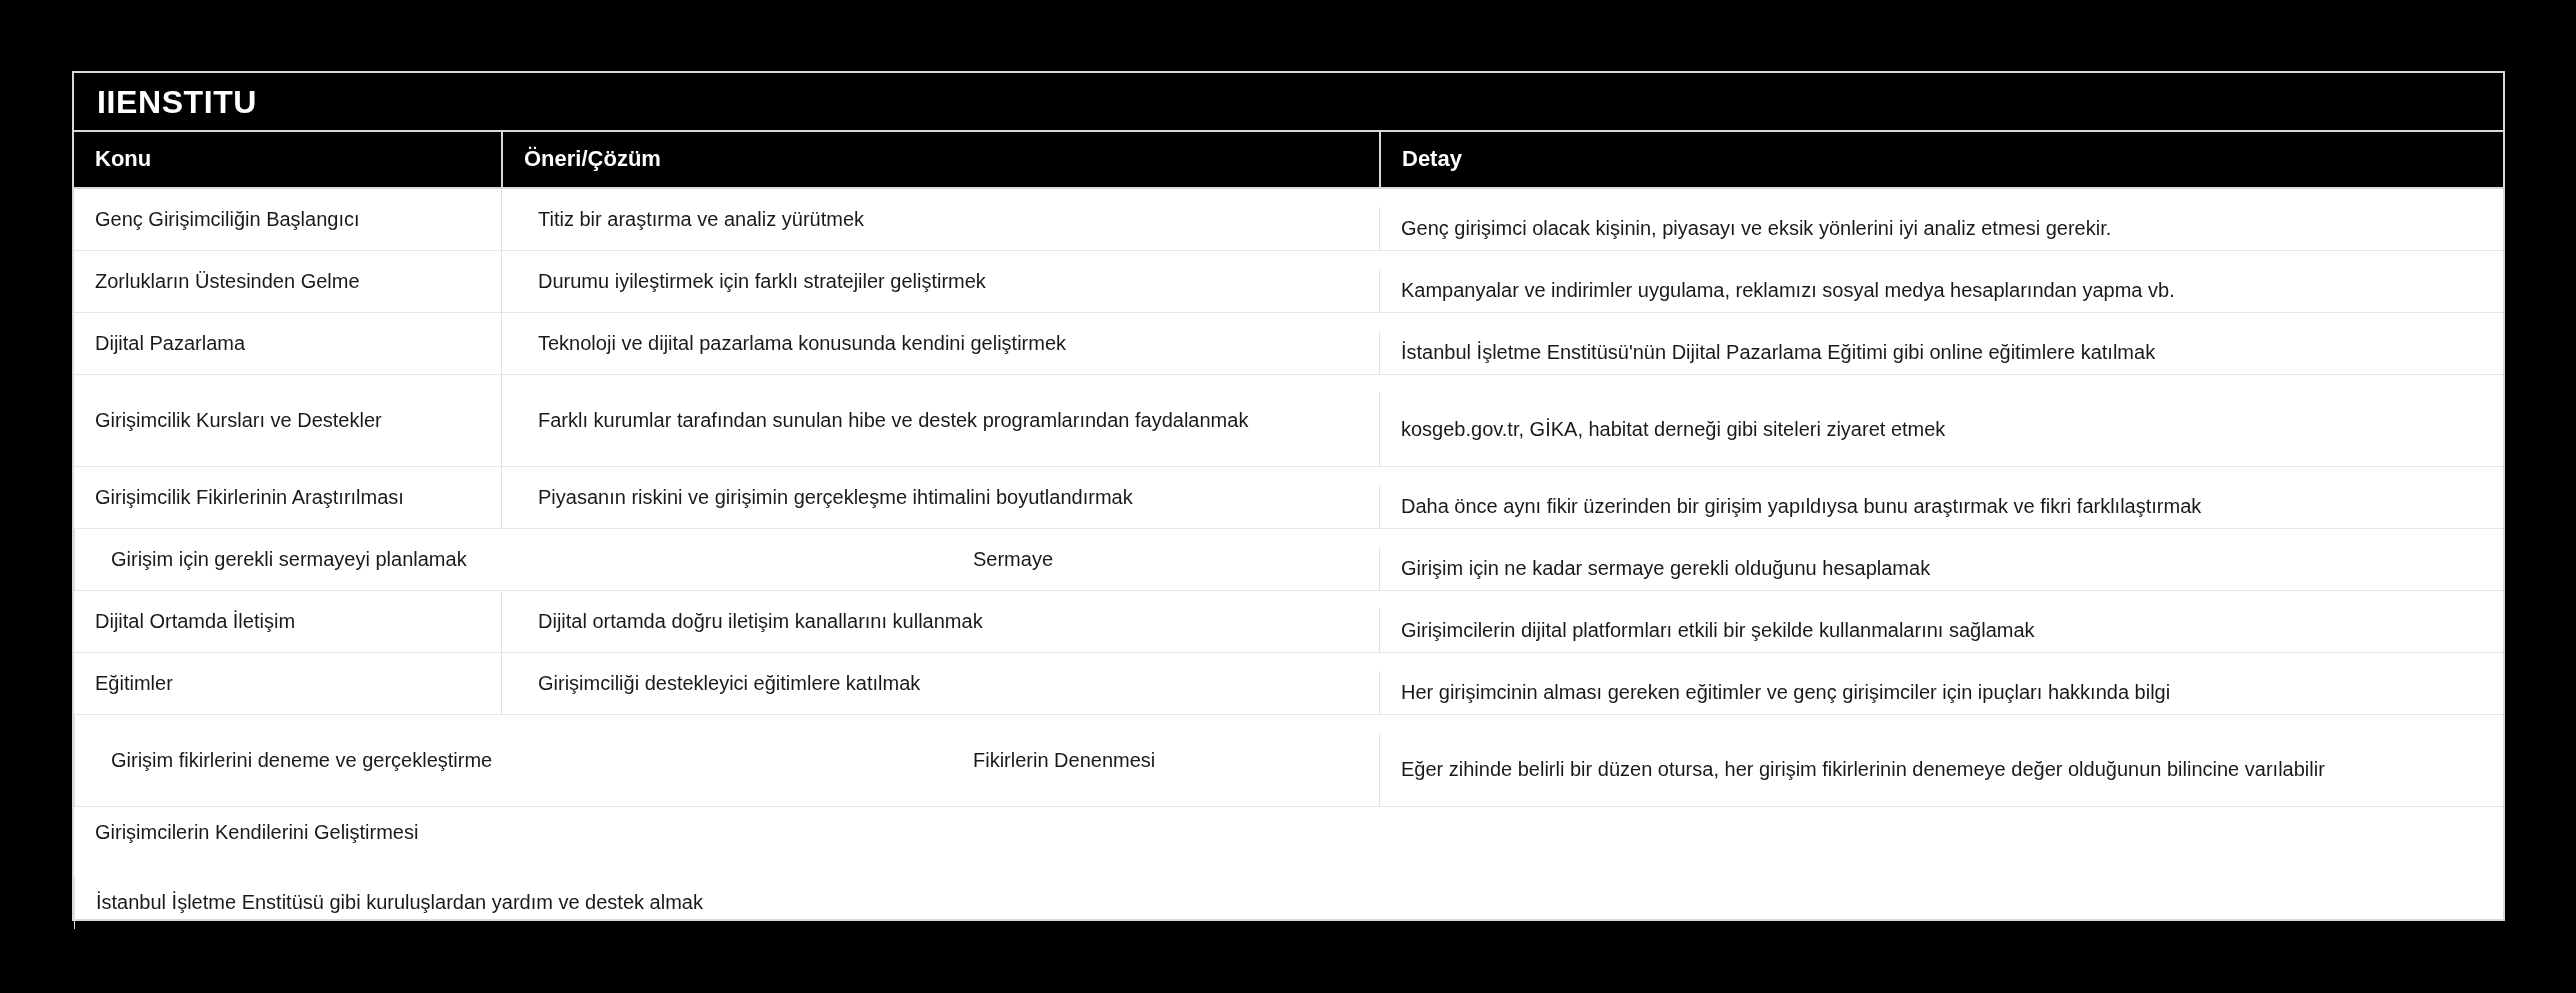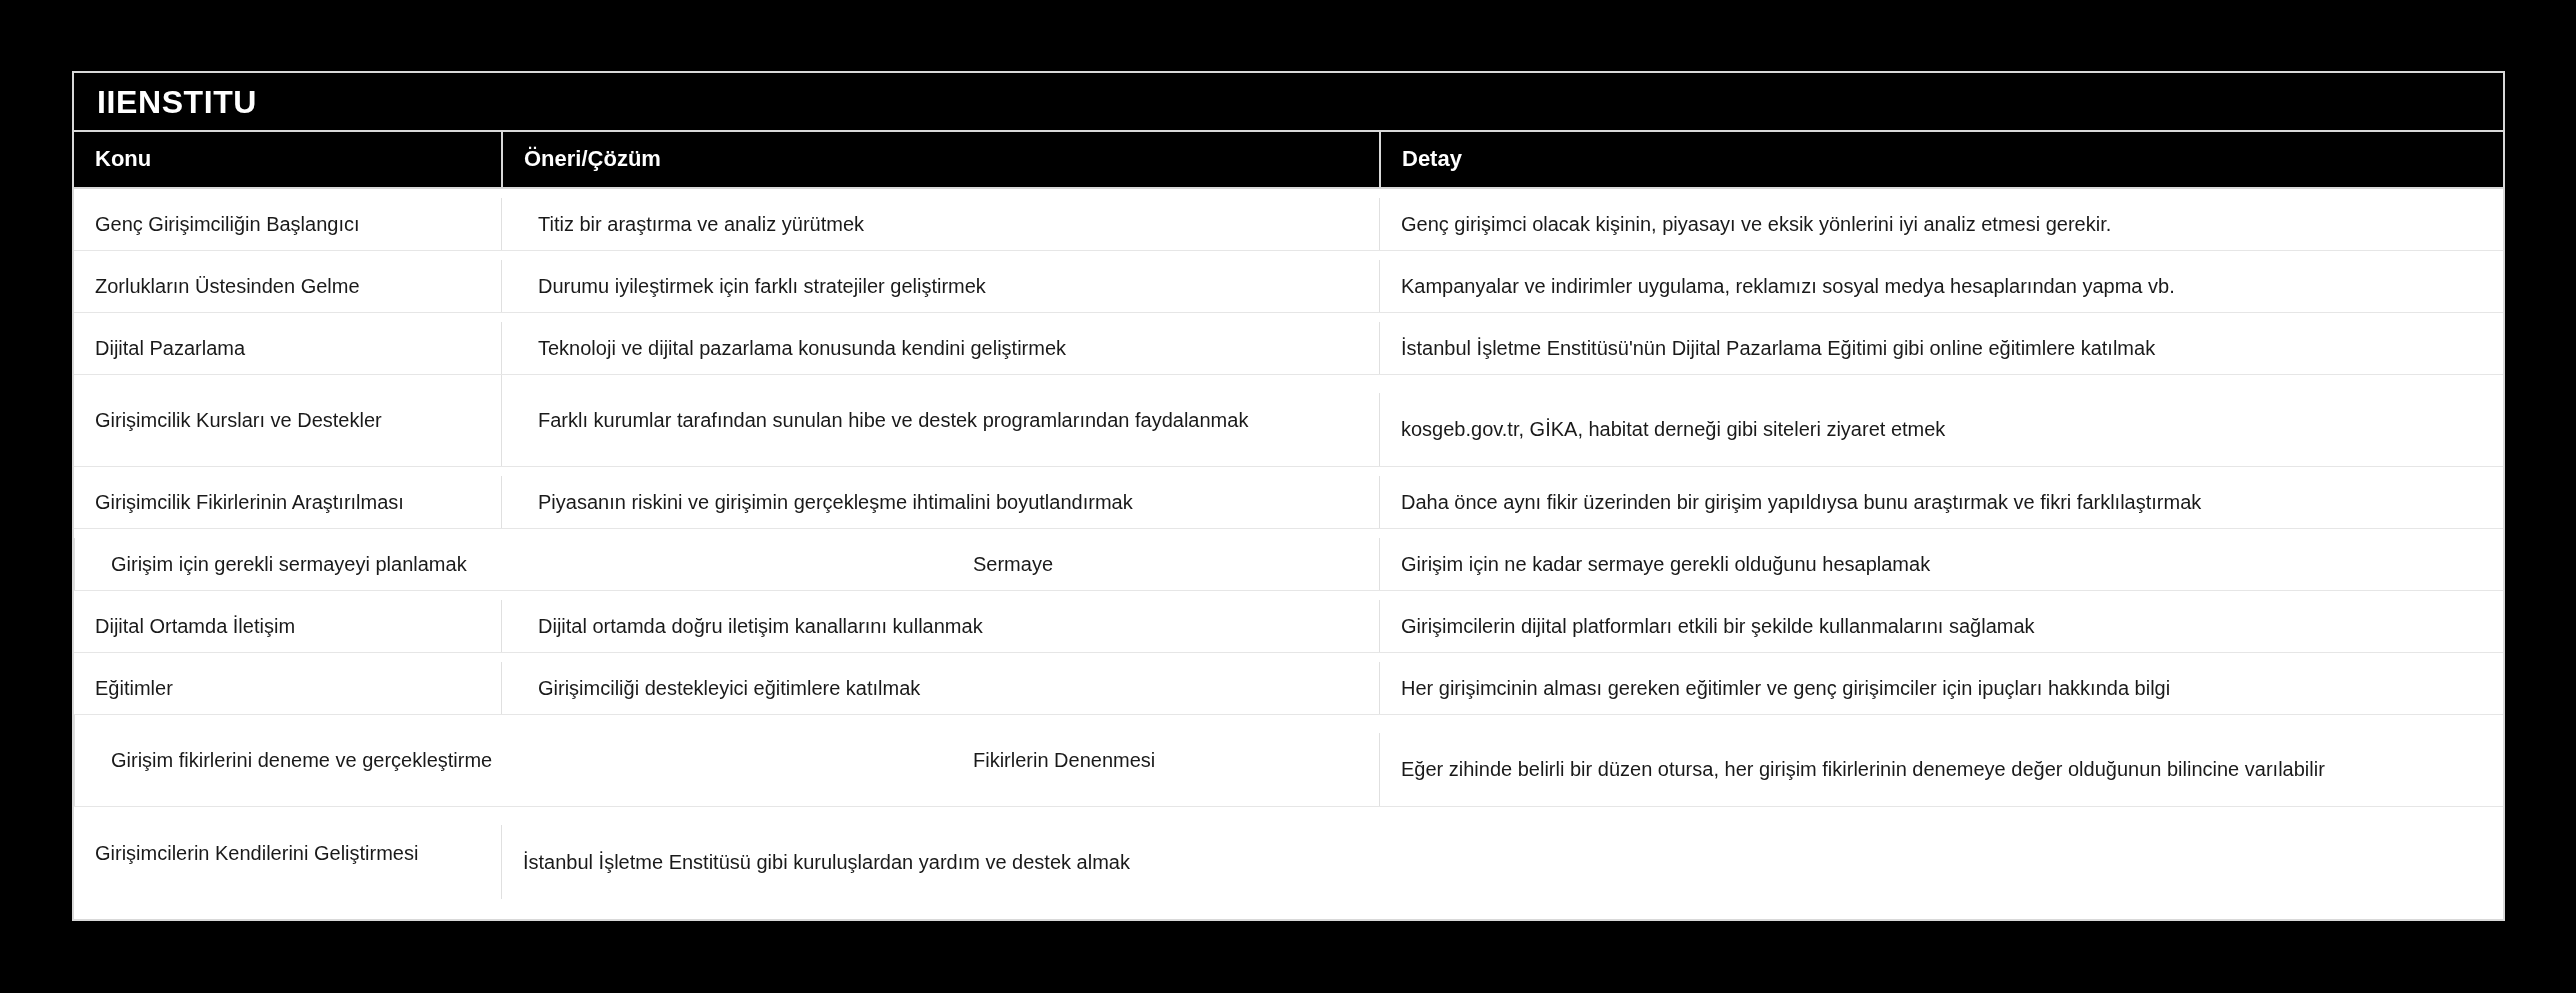--- a/index.html
+++ b/index.html
@@ -90,39 +90,39 @@
     display: flex;
     flex-direction: column;
   }
   .row {
     display: flex;
     align-items: stretch;
     border-bottom: 1px solid #e6e6e6;
     background: #ffffff;
     box-sizing: border-box;
   }
-  .row:last-child { border-bottom: none; }
+  .row:last-child { border-bottom: none; flex-direction: column; }
 
   .cell {
     box-sizing: border-box;
     padding: 11.4px 21px;
     display: flex;
     align-items: center;
     color: #1a1a1a;
     font-size: 20px;
     line-height: 1.45;
     word-break: normal;
     overflow-wrap: break-word;
   }
   .cell.c0 { width: 427px; }
   .cell.c1 { width: 878px; border-left: 1px solid #e0e0e0; padding-left: 36px; }
   .cell.c2 { flex: 1 1 auto; border-left: 1px solid #e0e0e0; margin-top: 18px; }
 
   
-  .row.h-std  { height: 62px; align-items: flex-end; }
+  .row.h-std  { height: 62px; }
   .row.h-tall { height: 92px; }
 </style>
 </head>
 <body>
 
 <div class="canvas">
 
   <div class="table-card">
 
     <div class="brand-band">

